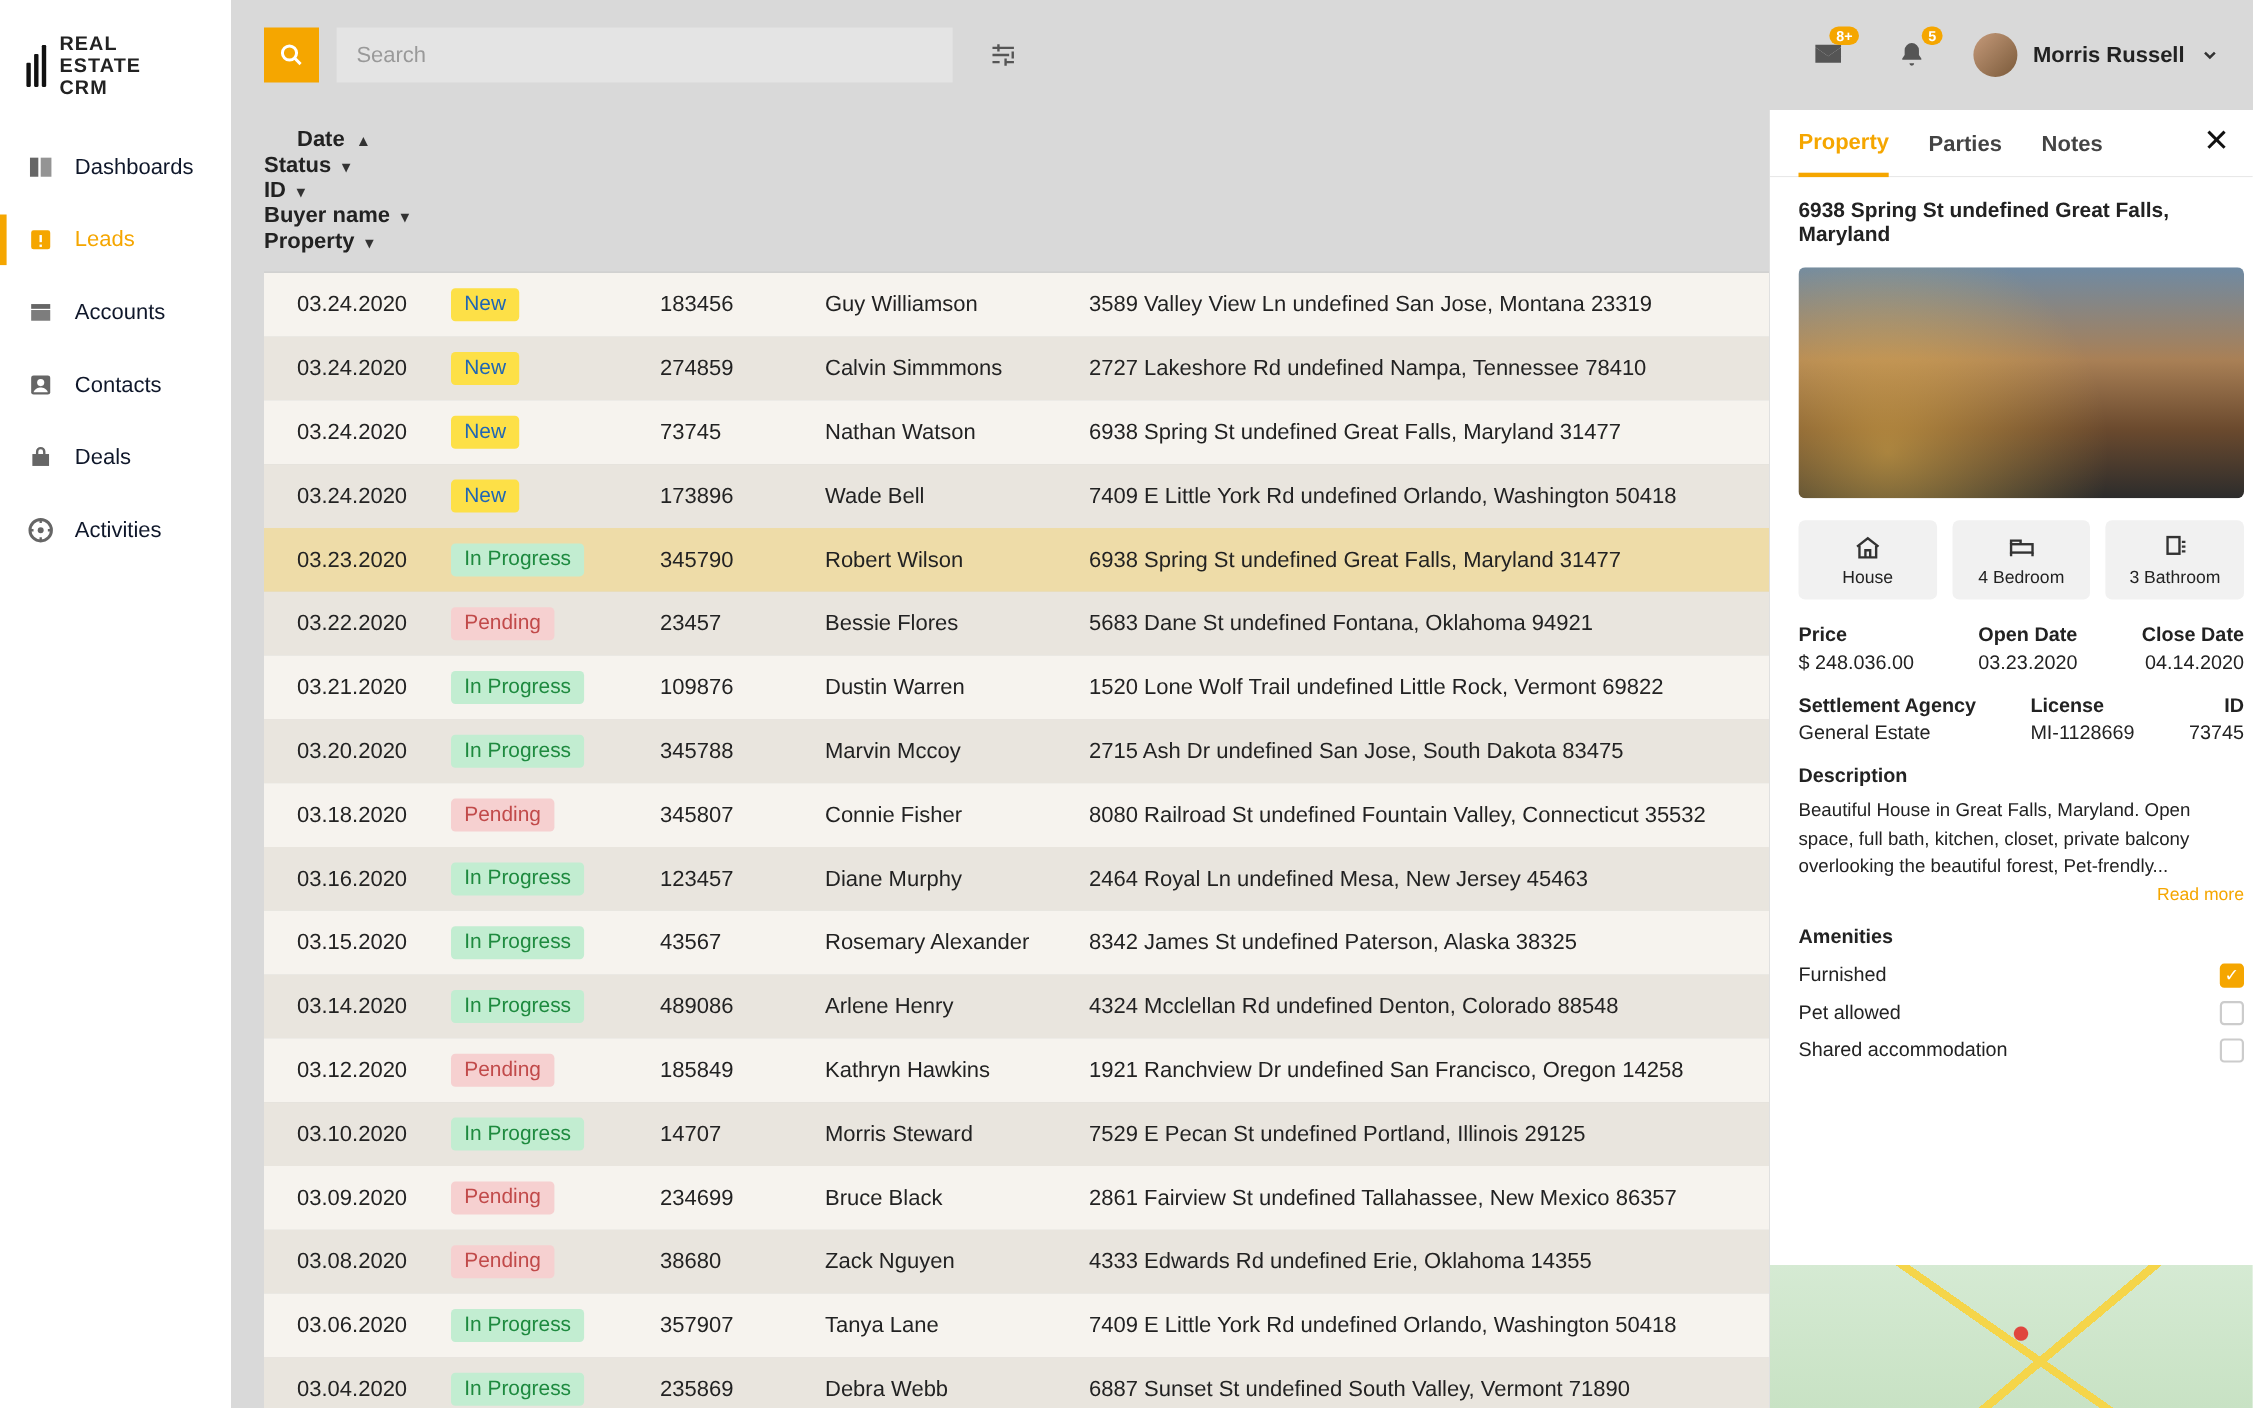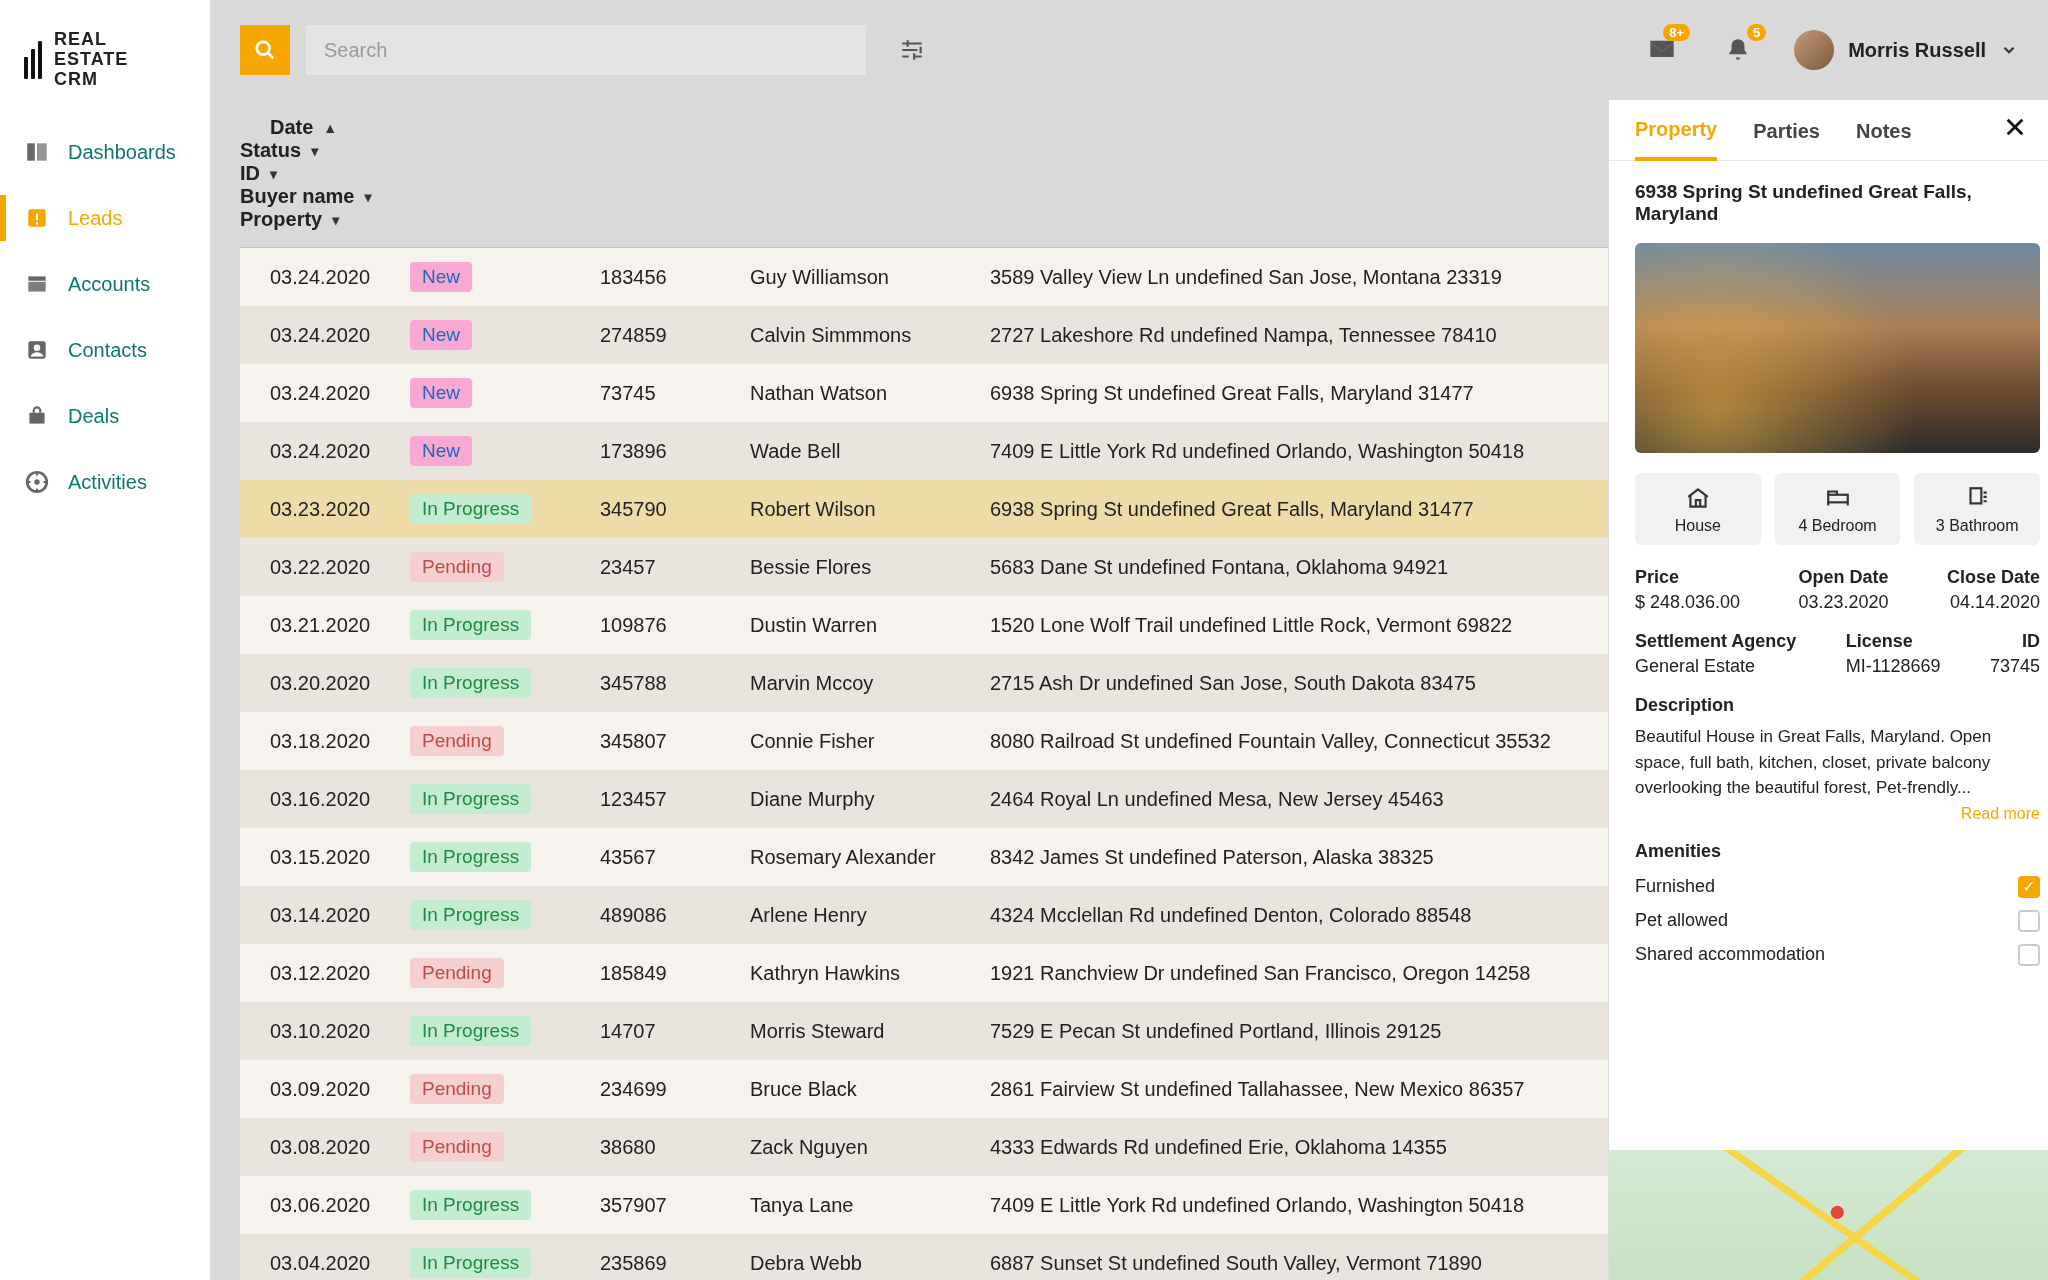--- a/index.html
+++ b/index.html
@@ -9,21 +9,21 @@
   
   .sidebar { width: 210px; height: 100%; background: #ffffff; padding: 20px 0; flex-shrink: 0; }
   .logo { display: flex; align-items: center; gap: 12px; padding: 10px 24px 30px 24px; }
   .logo-bars { display: flex; align-items: flex-end; gap: 3px; }
   .logo-bars span { width: 4px; background: #111; border-radius: 1px; }
   .logo-bars span:nth-child(1) { height: 22px; }
   .logo-bars span:nth-child(2) { height: 30px; }
   .logo-bars span:nth-child(3) { height: 38px; }
   .logo-text { font-size: 18px; font-weight: 700; line-height: 1.1; letter-spacing: 1px; }
   .nav { list-style: none; }
-  .nav li { display: flex; align-items: center; gap: 18px; padding: 20px 24px; font-size: 20px; color: #0f766e; cursor: pointer; position: relative; }
+  .nav li { display: flex; align-items: center; gap: 18px; padding: 20px 24px; font-size: 20px; color: #0f172a; cursor: pointer; position: relative; }
   .nav li.active { color: #f5a600; }
   .nav li.active::before { content: ""; position: absolute; left: 0; top: 10px; bottom: 10px; width: 6px; background: #f5a600; }
   .nav-icon { width: 26px; height: 26px; display: inline-flex; align-items: center; justify-content: center; color: #666; }
   .nav li.active .nav-icon { color: #f5a600; }
 
   
   .main { flex: 1; height: 100%; display: flex; flex-direction: column; overflow: hidden; }
 
   
   .header { height: 100px; display: flex; align-items: center; padding: 0 30px; gap: 16px; }
@@ -46,21 +46,21 @@
   .table-body .row:nth-child(odd):not(.selected) { background: #f6f3ee; }
   .table-body .row:nth-child(even):not(.selected) { background: #e9e5de; }
   .col-date     { width: 170px;  padding-right: 10px; padding-left: 30px; }
   .col-status   { width: 190px;  }
   .col-id       { width: 150px;  padding-right: 10px; }
   .col-buyer    { width: 240px;  padding-right: 10px; }
   .col-property { flex: 1;       padding-right: 10px; }
   .th { display: flex; align-items: center; gap: 10px; }
   .th .sort-caret { font-size: 14px; color: #333; }
   .status-pill { display: inline-block; padding: 4px 12px; border-radius: 4px; font-size: 19px; }
-  .status-New { background: #f9a8d4; color: #1f66b5; }
+  .status-New { background: #fde047; color: #1f66b5; }
   .status-InProgress { background: #c2edd1; color: #1e8a3f; }
   .status-Pending { background: #f6d0d0; color: #c14a4a; }
 
   
   .detail { width: 440px; height: calc(100% - 100px); background: #fff; position: absolute; right: 0; top: 100px; border-left: 1px solid #ddd; display: flex; flex-direction: column; overflow: hidden; }
   .tabs { display: flex; align-items: center; gap: 36px; padding: 18px 26px 0 26px; border-bottom: 1px solid #e8e8e8; position: relative; }
   .tab { font-size: 20px; font-weight: 700; color: #444; padding-bottom: 16px; cursor: pointer; }
   .tab.active { color: #f5a600; border-bottom: 4px solid #f5a600; margin-bottom: -1px; }
   .tabs .close { position: absolute; right: 22px; top: 14px; cursor: pointer; font-size: 26px; font-weight: 700; }
   .panel-body { padding: 20px 8px 0 26px; overflow: auto; flex: 1; }

